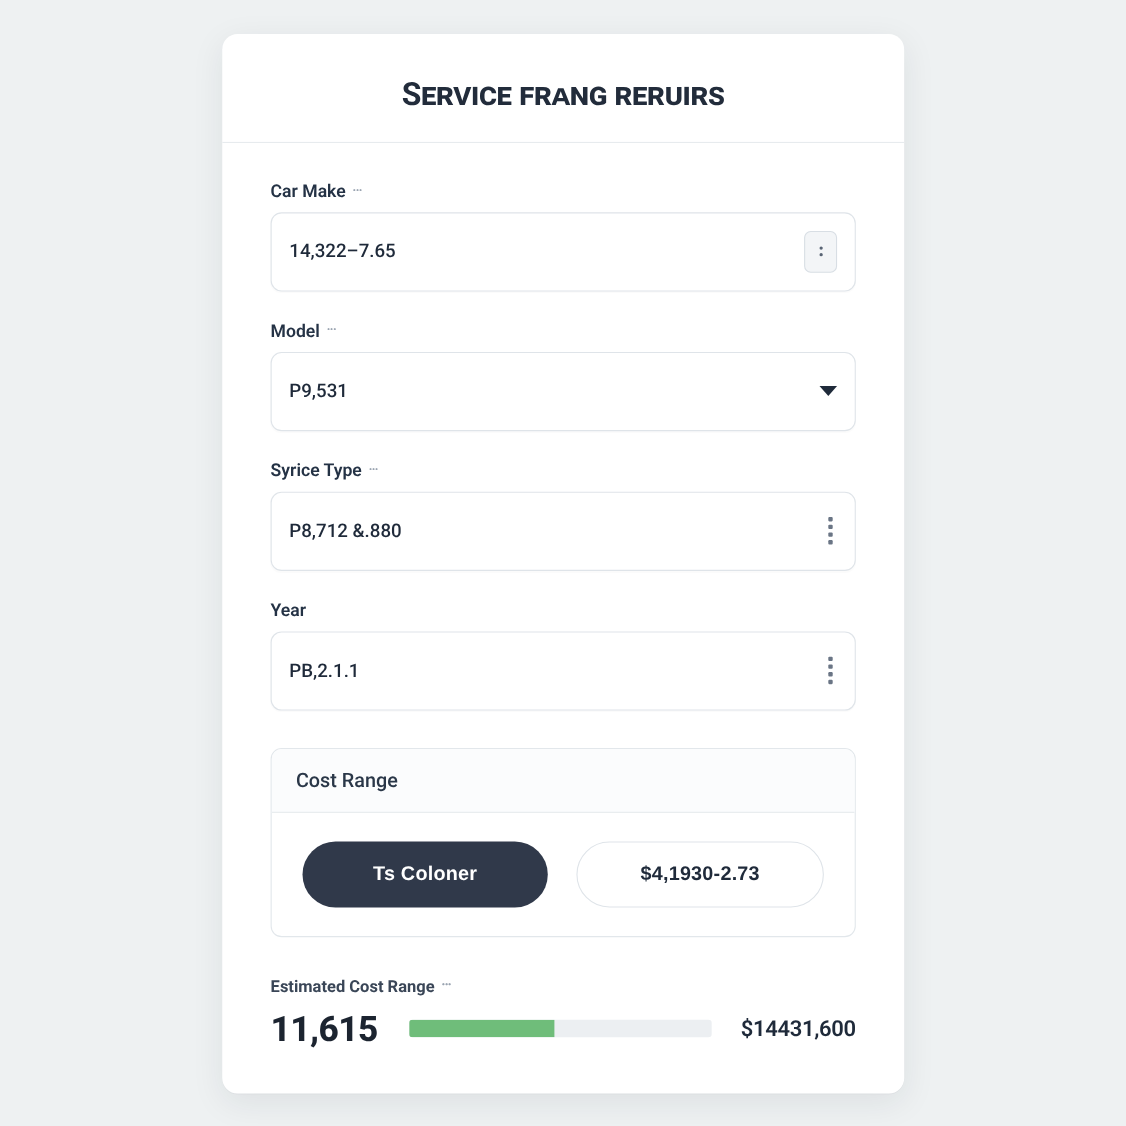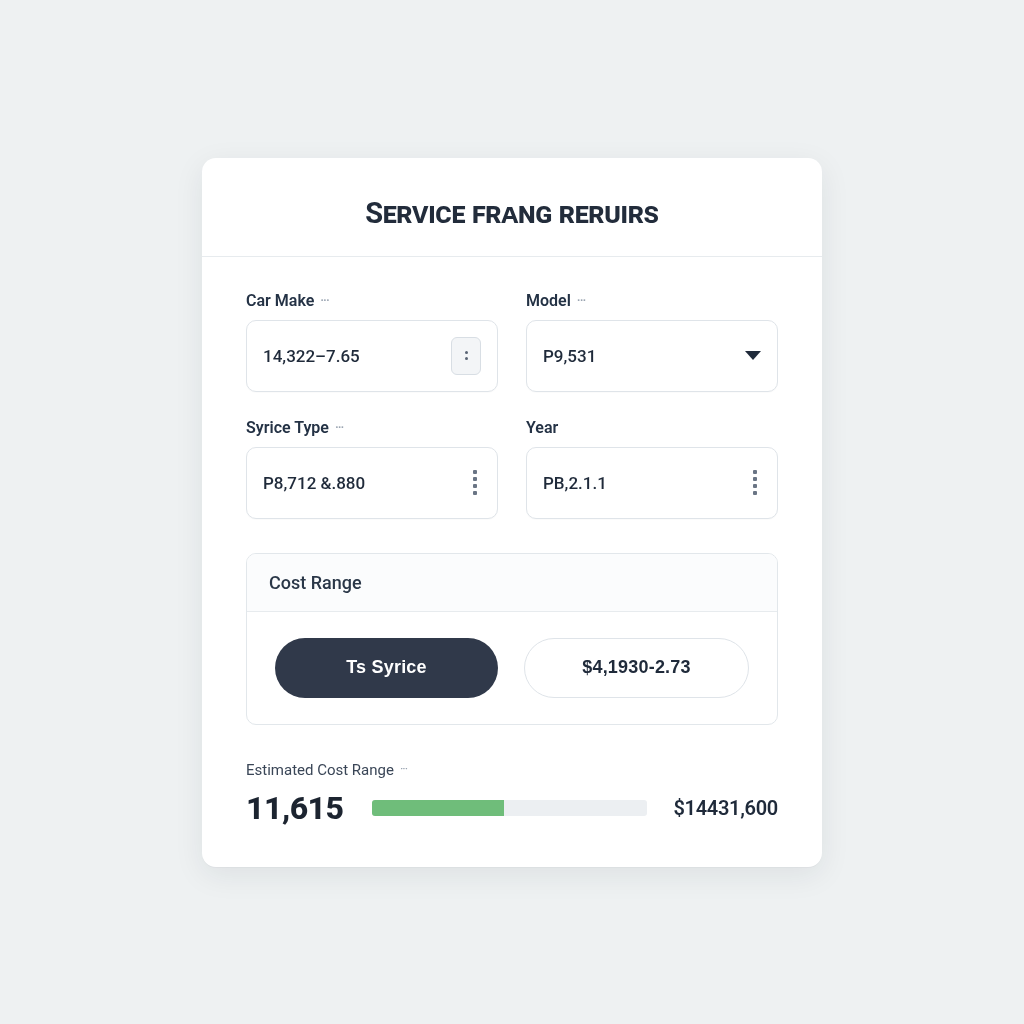--- a/index.html
+++ b/index.html
@@ -29,21 +29,21 @@
     font-weight: 700;
     letter-spacing: -0.3px;
     color: #222c3b;
     font-variant: small-caps;
   }
   .card-body {
     padding: 34px 44px 40px 44px;
   }
   .grid {
     display: grid;
-    grid-template-columns: 1fr 1fr;
+    grid-template-columns: 1fr;
     gap: 26px 28px;
     margin-bottom: 34px;
   }
   .field-label {
     font-size: 16px;
     font-weight: 600;
     color: #243245;
     margin-bottom: 10px;
     display: flex;
     align-items: center;
@@ -123,21 +123,21 @@
     border: none;
   }
   .pill.outline {
     background: #fff;
     color: #1f2a3a;
     border: 1px solid #dfe4e9;
   }
   .estimate-label {
     font-size: 15px;
     color: #3a4657;
-    font-weight: 400;
+    font-weight: 700;
     display:flex; align-items:flex-start; gap:6px;
     margin-bottom: 10px;
   }
   .estimate-row {
     display: flex;
     align-items: center;
     gap: 26px;
   }
   .estimate-low {
     font-size: 32px;
@@ -232,21 +232,21 @@
               <span></span>
           </div>
         </div>
       </div>
 
     </div>
 
     <div class="panel">
       <div class="panel-header">Cost Range</div>
       <div class="panel-body">
-        <button class="pill primary">Ts Syrice</button>
+        <button class="pill primary">Ts Coloner</button>
         <button class="pill outline">$4,1930-2.73</button>
       </div>
     </div>
 
     <div>
       <div class="estimate-label">
         <span>Estimated Cost Range</span>
         <span class="label-dots">···</span>
       </div>
       <div class="estimate-row">

